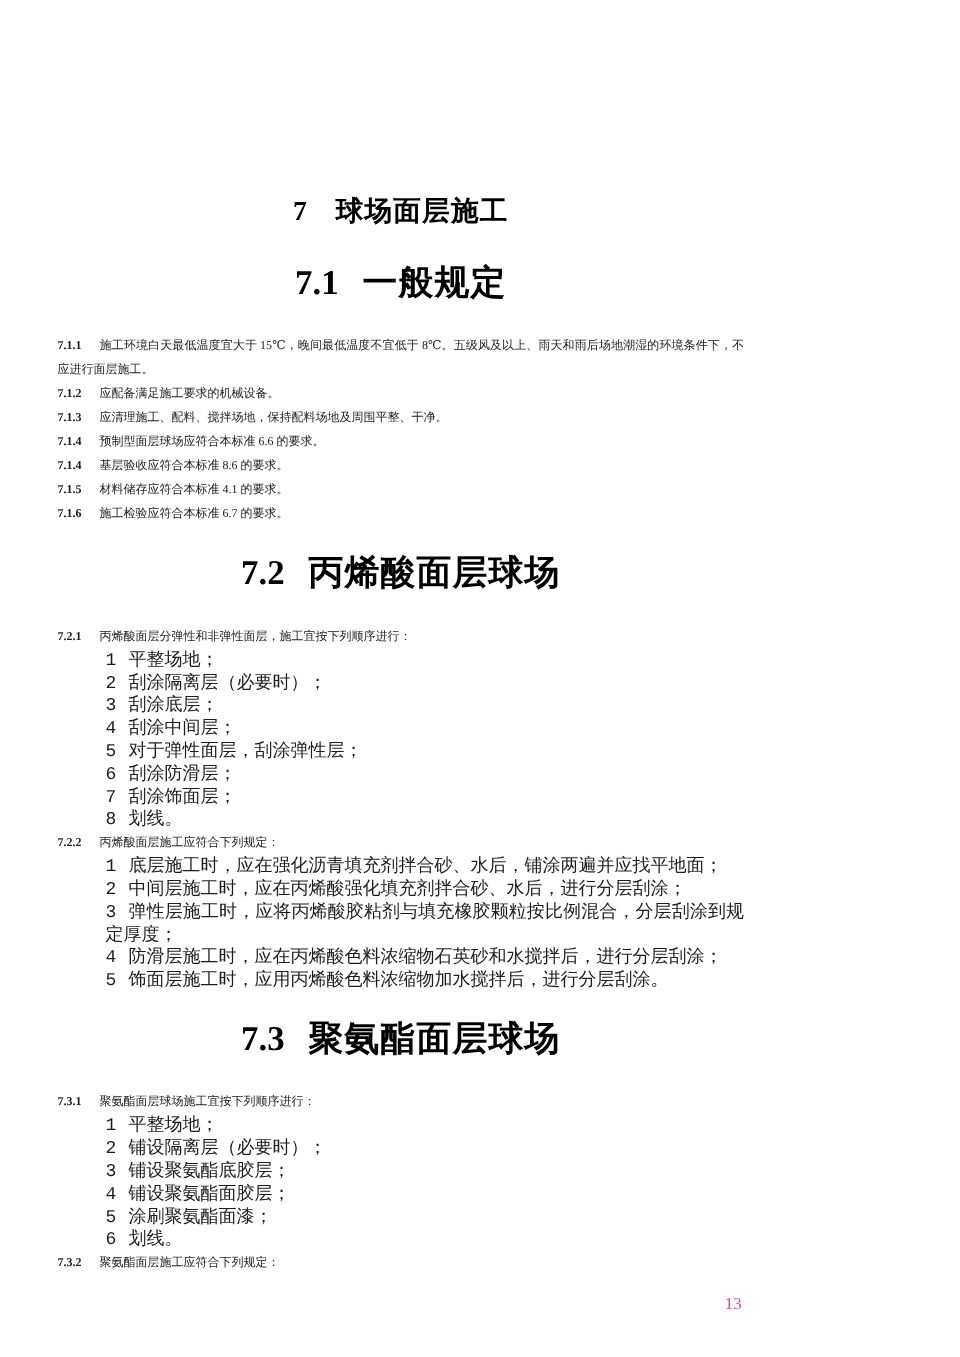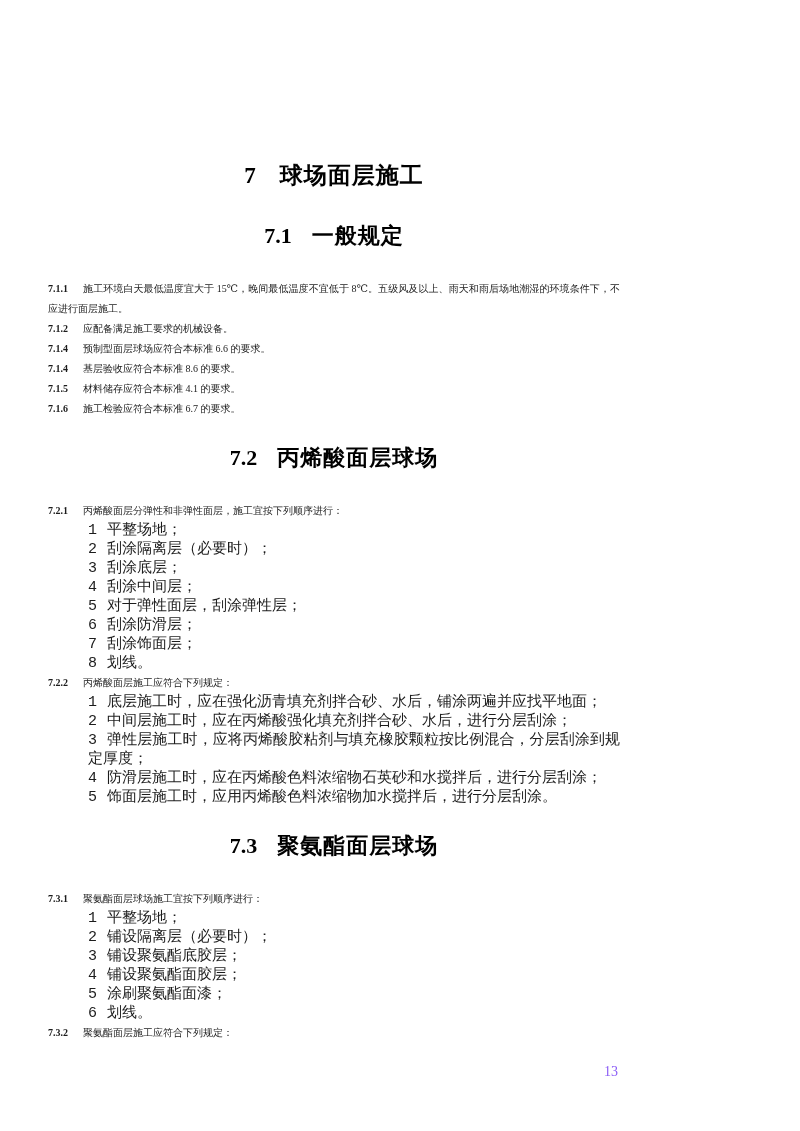--- a/index.html
+++ b/index.html
@@ -29,21 +29,21 @@
     font-size: 23px;
     line-height: 26px;
     font-weight: bold;
     color: #000000;
     letter-spacing: 1px;
   }
   h1.chapter .h-num { margin-right: 24px; letter-spacing: 0; }
   h2.section {
     margin: 26px 0 30px 0;
     text-align: center;
-    font-size: 22px;
+    font-size: 29px;
     line-height: 26px;
     font-weight: bold;
     color: #000000;
     letter-spacing: 1px;
   }
   h2.section .h-num { margin-right: 20px; letter-spacing: 0; }
   h2.section.first { margin-top: 0; }
   p.clause {
     margin: 0;
     font-size: 10px;
@@ -63,36 +63,37 @@
   }
   ul.items li {
     font-size: 15px;
     line-height: 19px;
     text-align: justify;
   }
   ul.items .inum { margin-right: 10px; }
   .pageno {
     position: absolute;
     right: 82px;
-    bottom: 92px;
+    bottom: 76px;
     font-size: 14px;
-    color: #8b5cf6;
+    color: #ec4899;
   }
 </style>
 </head>
 <body>
 
 <div class="page">
 
   <h1 class="chapter"><span class="h-num">7</span><span>球场面层施工</span></h1>
 
   <h2 class="section first"><span class="h-num">7.1</span><span>一般规定</span></h2>
 
   <p class="clause"><span class="cnum">7.1.1</span><span>施工环境白天最低温度宜大于 15℃，晚间最低温度不宜低于 8℃。五级风及以上、雨天和雨后场地潮湿的环境条件下，不应进行面层施工。</span></p>
   <p class="clause"><span class="cnum">7.1.2</span><span>应配备满足施工要求的机械设备。</span></p>
+  <p class="clause"><span class="cnum">7.1.3</span><span>应清理施工、配料、搅拌场地，保持配料场地及周围平整、干净。</span></p>
   <p class="clause"><span class="cnum">7.1.4</span><span>预制型面层球场应符合本标准 6.6 的要求。</span></p>
   <p class="clause"><span class="cnum">7.1.4</span><span>基层验收应符合本标准 8.6 的要求。</span></p>
   <p class="clause"><span class="cnum">7.1.5</span><span>材料储存应符合本标准 4.1 的要求。</span></p>
   <p class="clause"><span class="cnum">7.1.6</span><span>施工检验应符合本标准 6.7 的要求。</span></p>
 
   <h2 class="section"><span class="h-num">7.2</span><span>丙烯酸面层球场</span></h2>
 
   <p class="clause"><span class="cnum">7.2.1</span><span>丙烯酸面层分弹性和非弹性面层，施工宜按下列顺序进行：</span></p>
   <ul class="items">
     <li><span class="inum">1</span><span>平整场地；</span></li>

